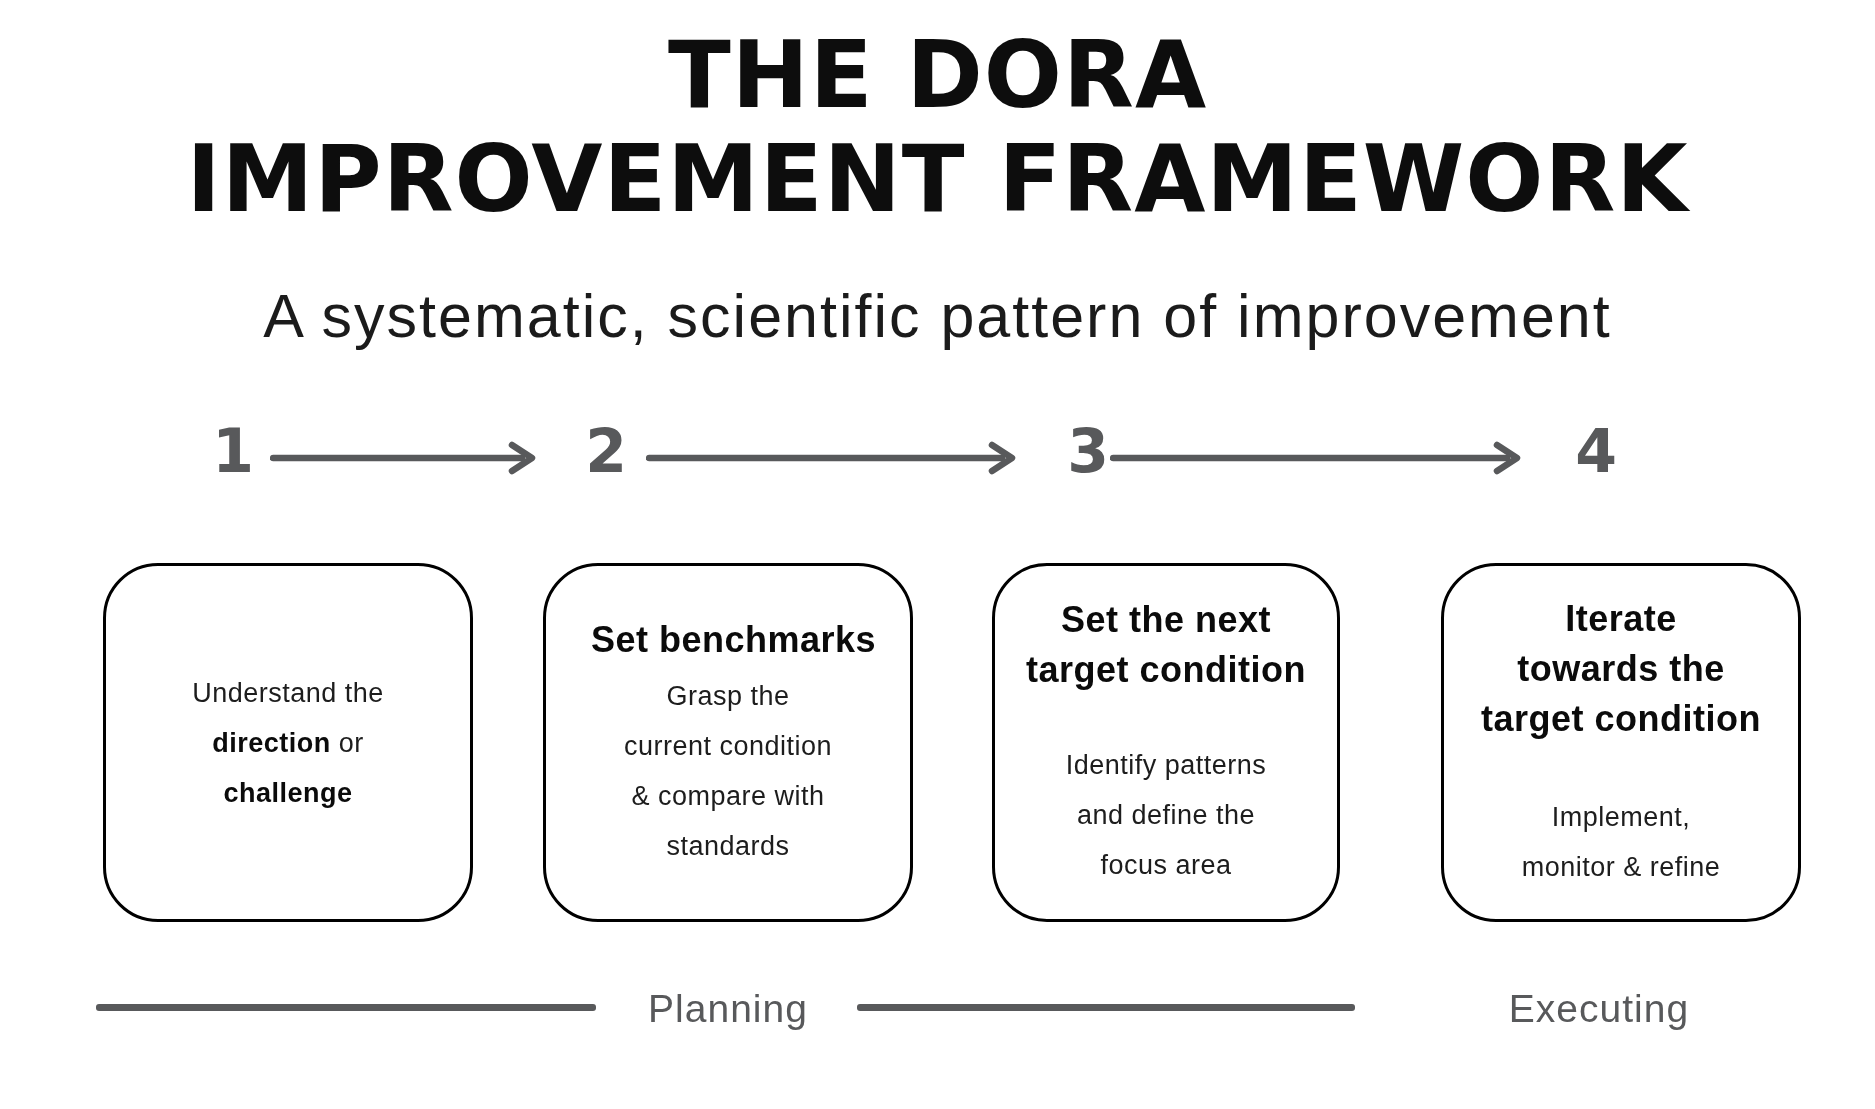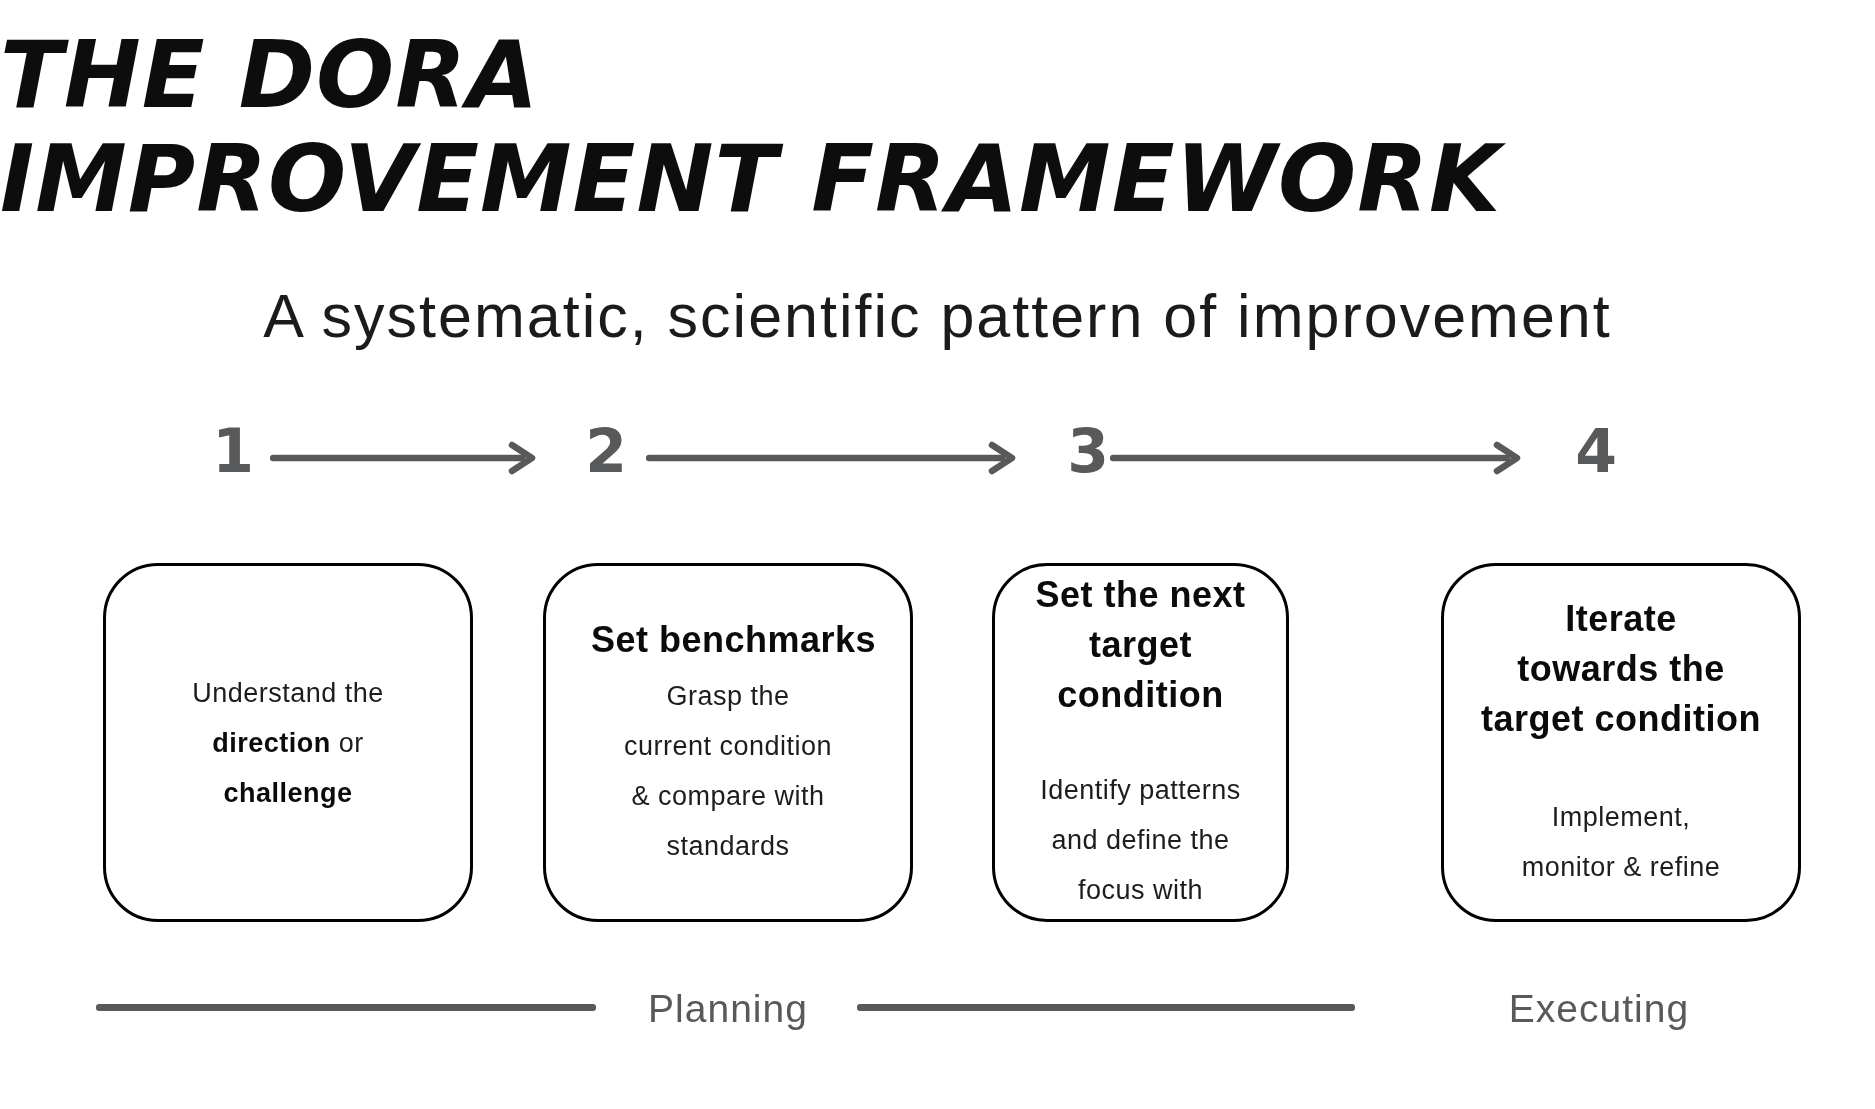--- a/index.html
+++ b/index.html
@@ -12,27 +12,27 @@
     font-family: "Liberation Sans", sans-serif;
   }
 
   
   .title {
     position: absolute;
     top: 24px;
     left: 0;
     width: 100%;
     margin: 0;
+    text-align: center;
     font-family: "DejaVu Sans", sans-serif;
     font-weight: 700;
     font-size: 92px;
     line-height: 104px;
     letter-spacing: 1px;
     color: var(--ink, #0d0d0d);
-    font-style: italic;
   }
 
   
   .subtitle {
     position: absolute;
     top: 281px;
     left: 0;
     width: 100%;
     text-align: center;
     font-family: "Liberation Sans", sans-serif;
@@ -85,21 +85,21 @@
     border-radius: 55px;
     display: flex;
     flex-direction: column;
     align-items: center;
     justify-content: center;
     text-align: center;
     padding: 10px 14px;
   }
   .box-1 { left: 103px;  width: 370px; }
   .box-2 { left: 543px;  width: 370px; }
-  .box-3 { left: 992px;  width: 297px; }
+  .box-3 { left: 992px;  width: 348px; }
   .box-4 { left: 1441px; width: 360px; }
 
   .box-heading {
     margin: 0;
     font-family: "Liberation Sans", sans-serif;
     font-weight: 700;
     font-size: 36px;
     line-height: 50px;
     letter-spacing: 0.5px;
     color: #0b0b0b;
@@ -198,21 +198,21 @@
   </section>
 
   <section class="step-box box-3">
     <h2 class="box-heading">
         <div><span>Set the next</span></div>
         <div><span>target condition</span></div>
       </h2>
     <div class="box-body">
         <div><span>Identify patterns</span></div>
         <div><span>and define the</span></div>
-        <div><span>focus with</span></div>
+        <div><span>focus area</span></div>
       </div>
   </section>
 
   <section class="step-box box-4">
     <h2 class="box-heading">
         <div><span>Iterate</span></div>
         <div><span>towards the</span></div>
         <div><span>target condition</span></div>
       </h2>
     <div class="box-body">

